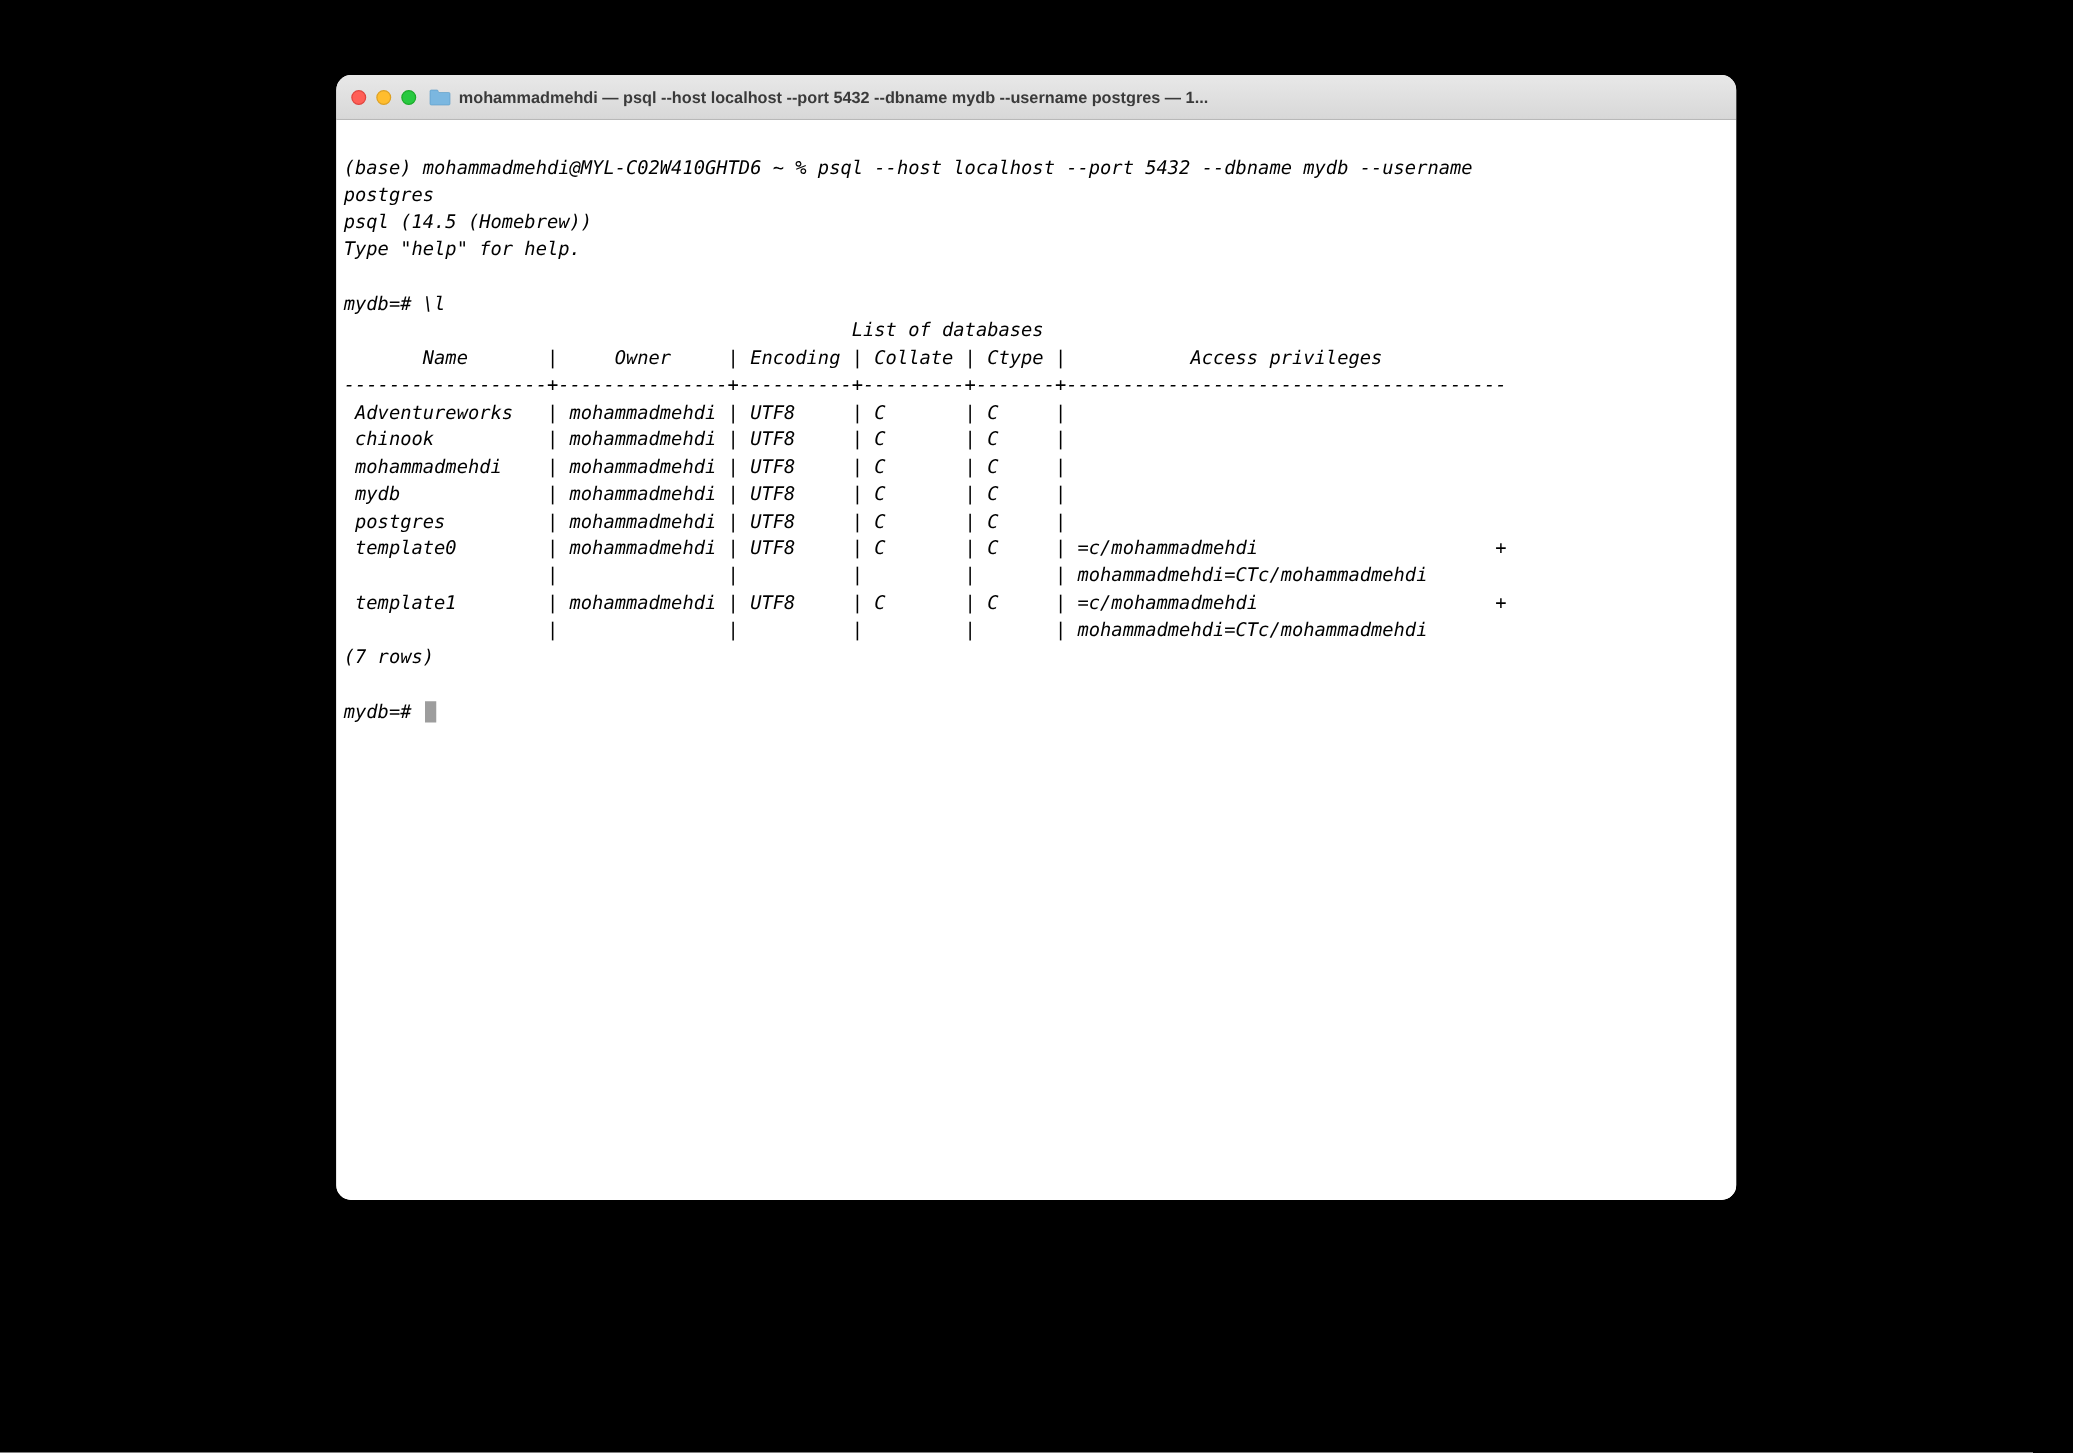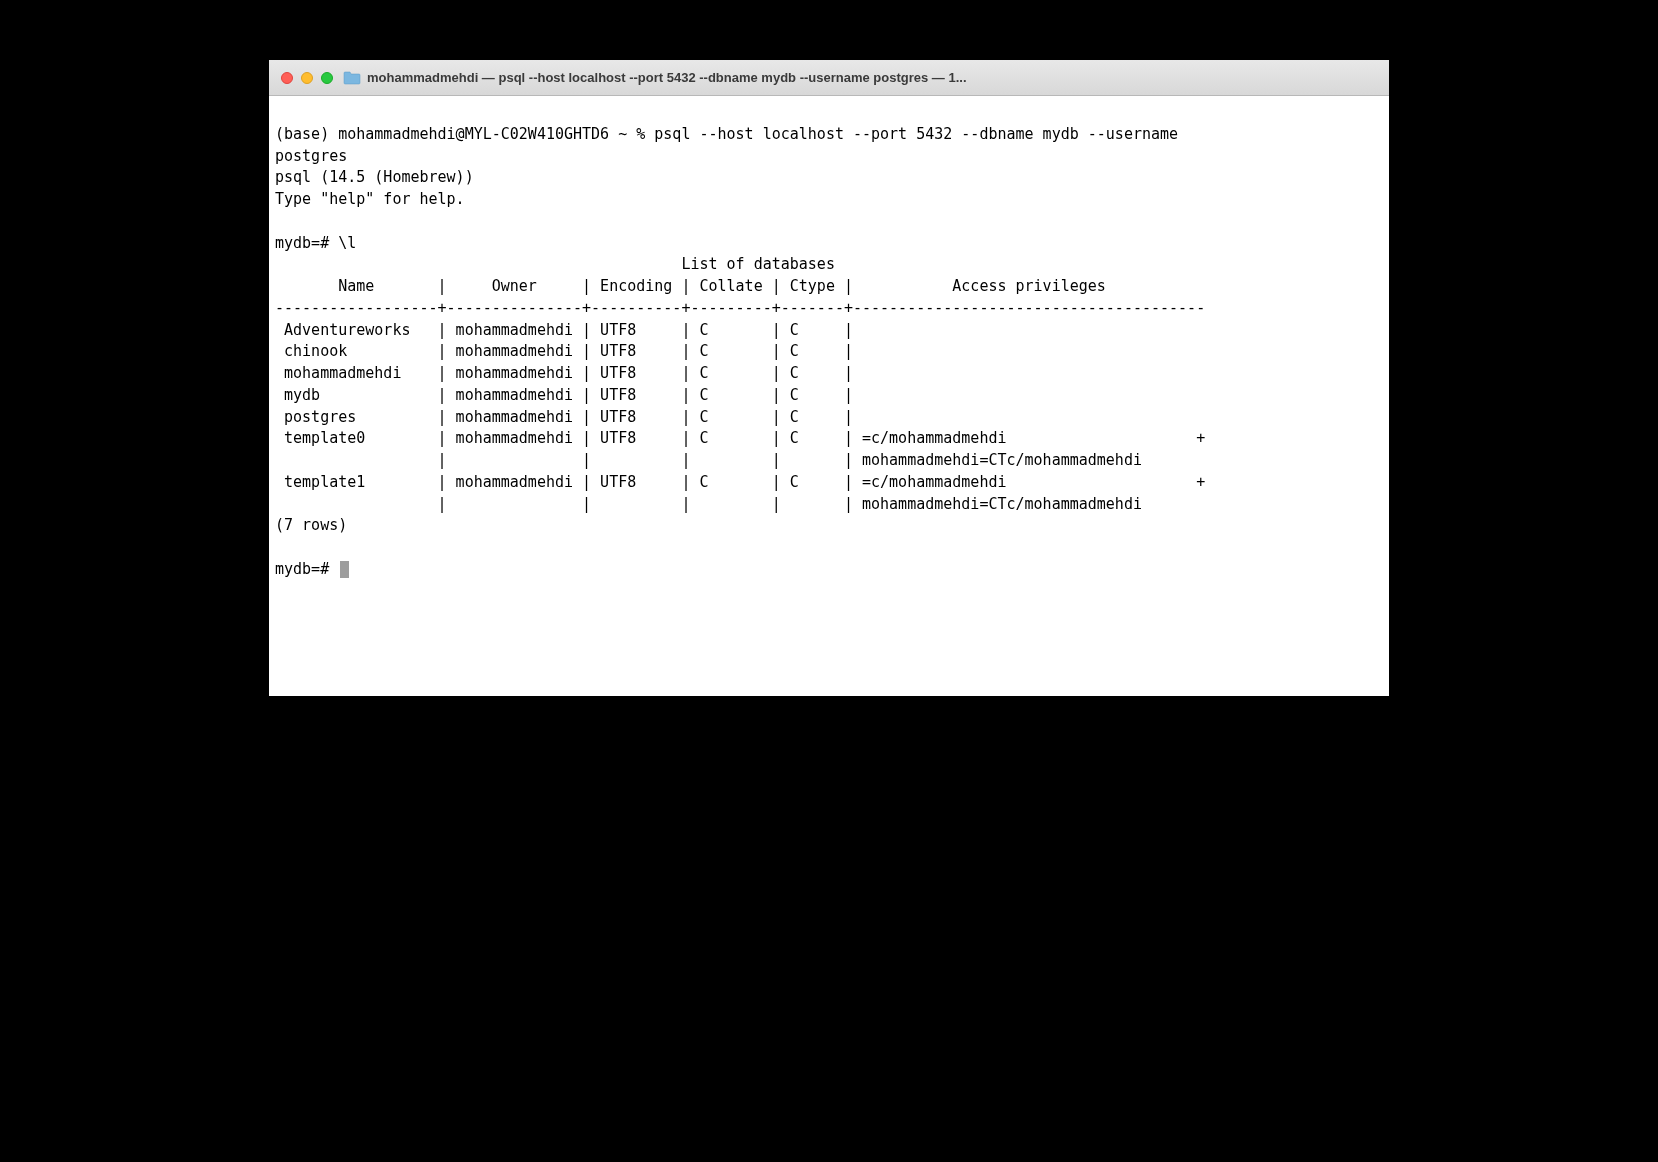--- a/index.html
+++ b/index.html
@@ -13,21 +13,21 @@
       height: 1162px;
       display: flex;
       align-items: flex-start;
       justify-content: center;
       padding-top: 60px;
       font-family: "SF Mono", "Menlo", "Monaco", "Consolas", monospace;
     }
     .terminal-window {
       width: 1120px;
       background: #ffffff;
-      border-radius: 0;
+      border-radius: 12px;
       overflow: hidden;
       box-shadow: 0 20px 60px rgba(0,0,0,0.5);
     }
     .titlebar {
       background: linear-gradient(to bottom, #e8e8e8, #d8d8d8);
       height: 36px;
       display: flex;
       align-items: center;
       padding: 0 12px;
       border-bottom: 1px solid #b8b8b8;
@@ -69,26 +69,27 @@
       font-weight: 700;
       color: #3a3a3a;
       white-space: nowrap;
       overflow: hidden;
       text-overflow: ellipsis;
       flex: 1;
     }
     .terminal-body {
       background: #ffffff;
       padding: 6px 6px 6px 6px;
-      height: 600px;
+      height: 864px;
       font-size: 15px;
       line-height: 1.45;
       color: #000000;
       white-space: pre;
       overflow: hidden;
+      font-style: italic;
     }
     .terminal-line {
       font-family: "SF Mono", "Menlo", "Monaco", "Consolas", monospace;
     }
     .cursor {
       display: inline-block;
       width: 9px;
       height: 17px;
       background: #9d9d9d;
       vertical-align: text-bottom;

